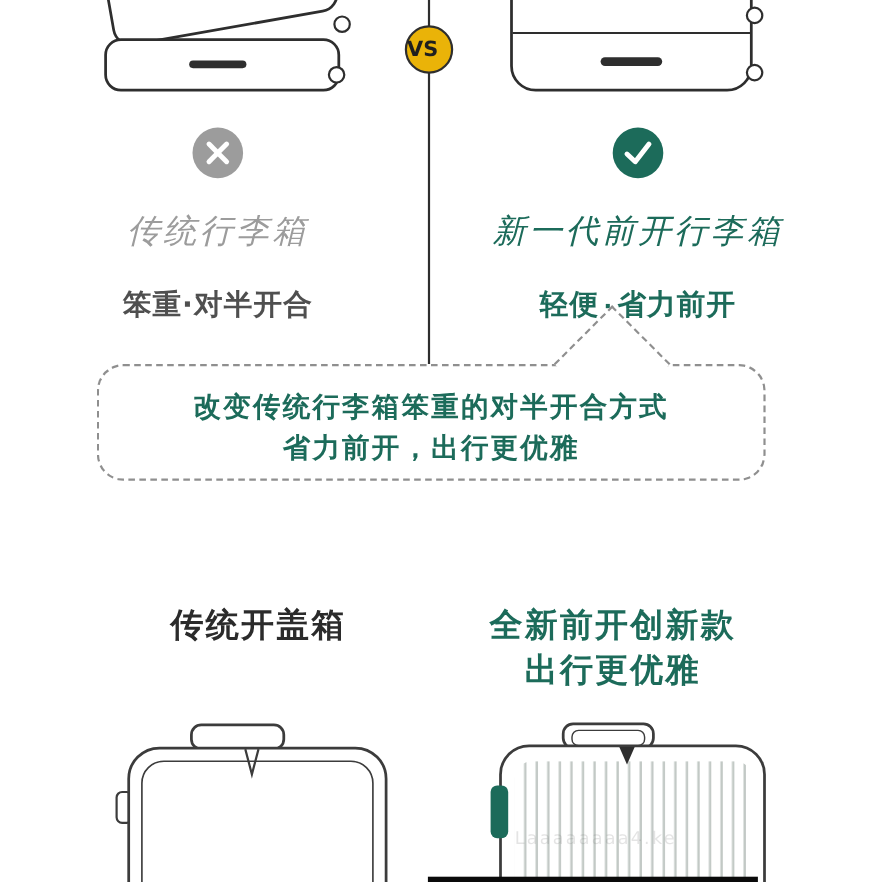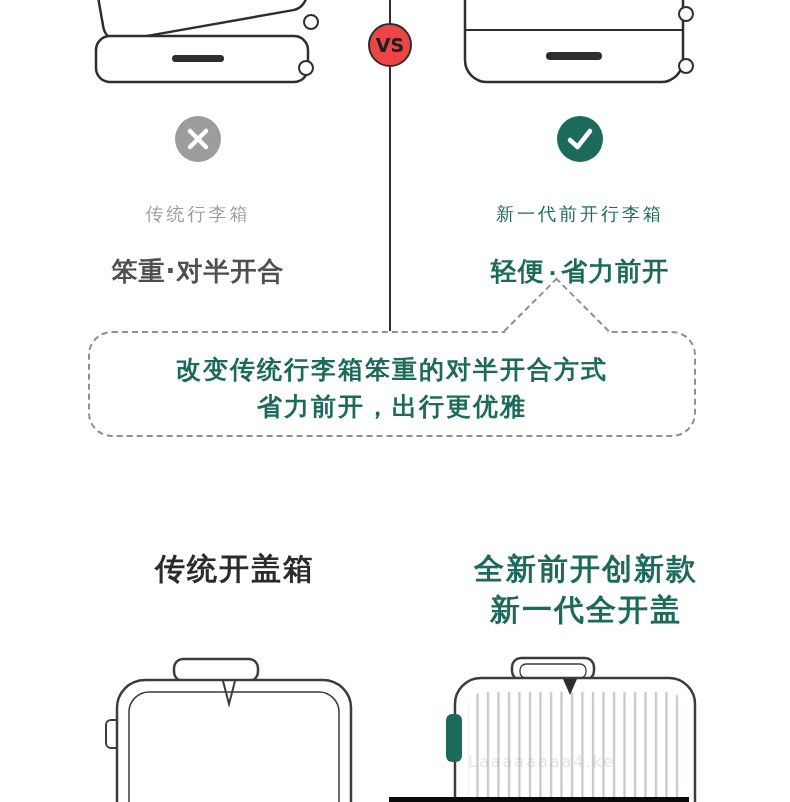--- a/index.html
+++ b/index.html
@@ -3,31 +3,31 @@
 <meta charset="utf-8">
 <style>
   html,body{margin:0;padding:0;background:#fff;}
   .canvas{
     position:relative;width:790px;height:802px;background:#fff;overflow:hidden;
     font-family:"DejaVu Sans","Liberation Sans",sans-serif;
   }
   .bg{position:absolute;left:0;top:0;z-index:0;}
   .vs-badge{
     position:absolute;left:368px;top:23px;width:44px;height:44px;
-    border:2.5px solid #2e2e2e;border-radius:50%;background:#ef4444;
-    display:flex;align-items:center;justify-content:center;
+    border:2.5px solid #2e2e2e;border-radius:50%;background:#eab308;
+    display:flex;align-items:center;justify-content:flex-start;
     font-weight:bold;font-size:19px;color:#1f1f1f;z-index:2;box-sizing:border-box;
   }
   .col{position:absolute;top:116px;width:320px;text-align:center;z-index:2;}
   .col-left{left:38px;}
   .col-right{left:420px;}
   .badge{width:46px;height:46px;border-radius:50%;margin:0 auto;display:flex;align-items:center;justify-content:center;}
   .badge-gray{background:#9c9c9c;}
   .badge-green{background:var(--accent-green,#1c6b5a);}
-  .subtitle{margin-top:40px;font-size:18px;letter-spacing:3px;}
+  .subtitle{margin-top:28px;font-size:30px;letter-spacing:3px;font-style:italic;}
   .subtitle.gray{color:#9c9c9c;}
   .subtitle.green{color:var(--accent-green,#1c6b5a);}
   .title{margin-top:28px;font-size:26px;font-weight:bold;letter-spacing:1px;}
   .title.darkgray{color:#4f4f4f;}
   .title.green{color:var(--accent-green,#1c6b5a);font-family:Liberation Mono, monospace;}
   .callout{
     position:absolute;left:88px;top:331px;width:608px;height:106px;
     border:2px dashed #8f8f8f;border-radius:24px;background:#fff;
     box-sizing:border-box;z-index:1;
   }
@@ -41,21 +41,21 @@
   }
   .callout-line{
     font-size:25px;font-weight:bold;color:var(--accent-green,#1c6b5a);
     letter-spacing:2px;line-height:37px;
   }
   .heading{
     position:absolute;top:548px;width:320px;text-align:center;
     font-size:30px;font-weight:bold;line-height:41px;letter-spacing:2px;z-index:2;
   }
   .heading-left{left:75px;color:#2b2b2b;text-align:center;}
-  .heading-right{left:426px;color:var(--accent-green,#1c6b5a);}
+  .heading-right{left:397px;color:var(--accent-green,#1c6b5a);}
   .watermark{
     position:absolute;left:468px;top:752px;width:240px;font-size:16px;
     color:#6f6f6f;opacity:.18;letter-spacing:2px;z-index:4;white-space:nowrap;
   }
 </style>
 </head>
 <body>
 
 <div class="canvas">
 
@@ -138,18 +138,18 @@
   <div class="callout-text">
     <div class="callout-line">改变传统行李箱笨重的对半开合方式</div>
     <div class="callout-line">省力前开，出行更优雅</div>
   </div>
 
   <div class="heading heading-left">
     <div>传统开盖箱</div>
   </div>
   <div class="heading heading-right">
     <div>全新前开创新款</div>
-    <div>新一代全开盖</div>
+    <div>出行更优雅</div>
   </div>
 
   <div class="watermark">Laaaaaaaa4.ke</div>
 
 </div>
 
 </body></html>

